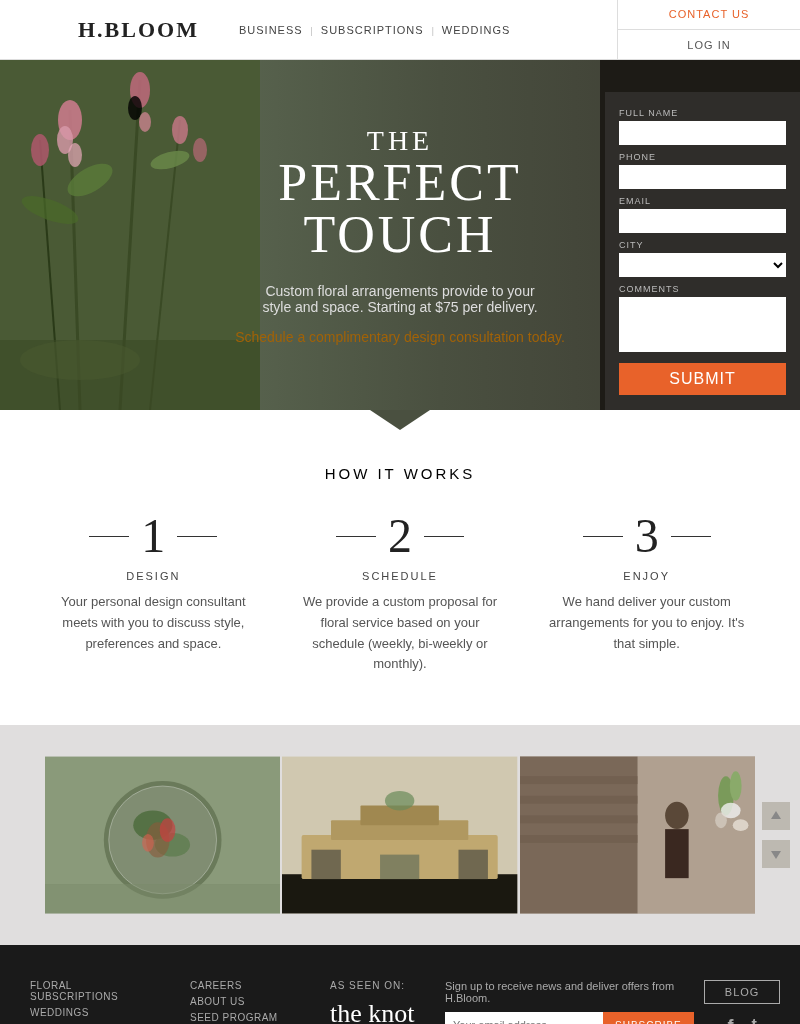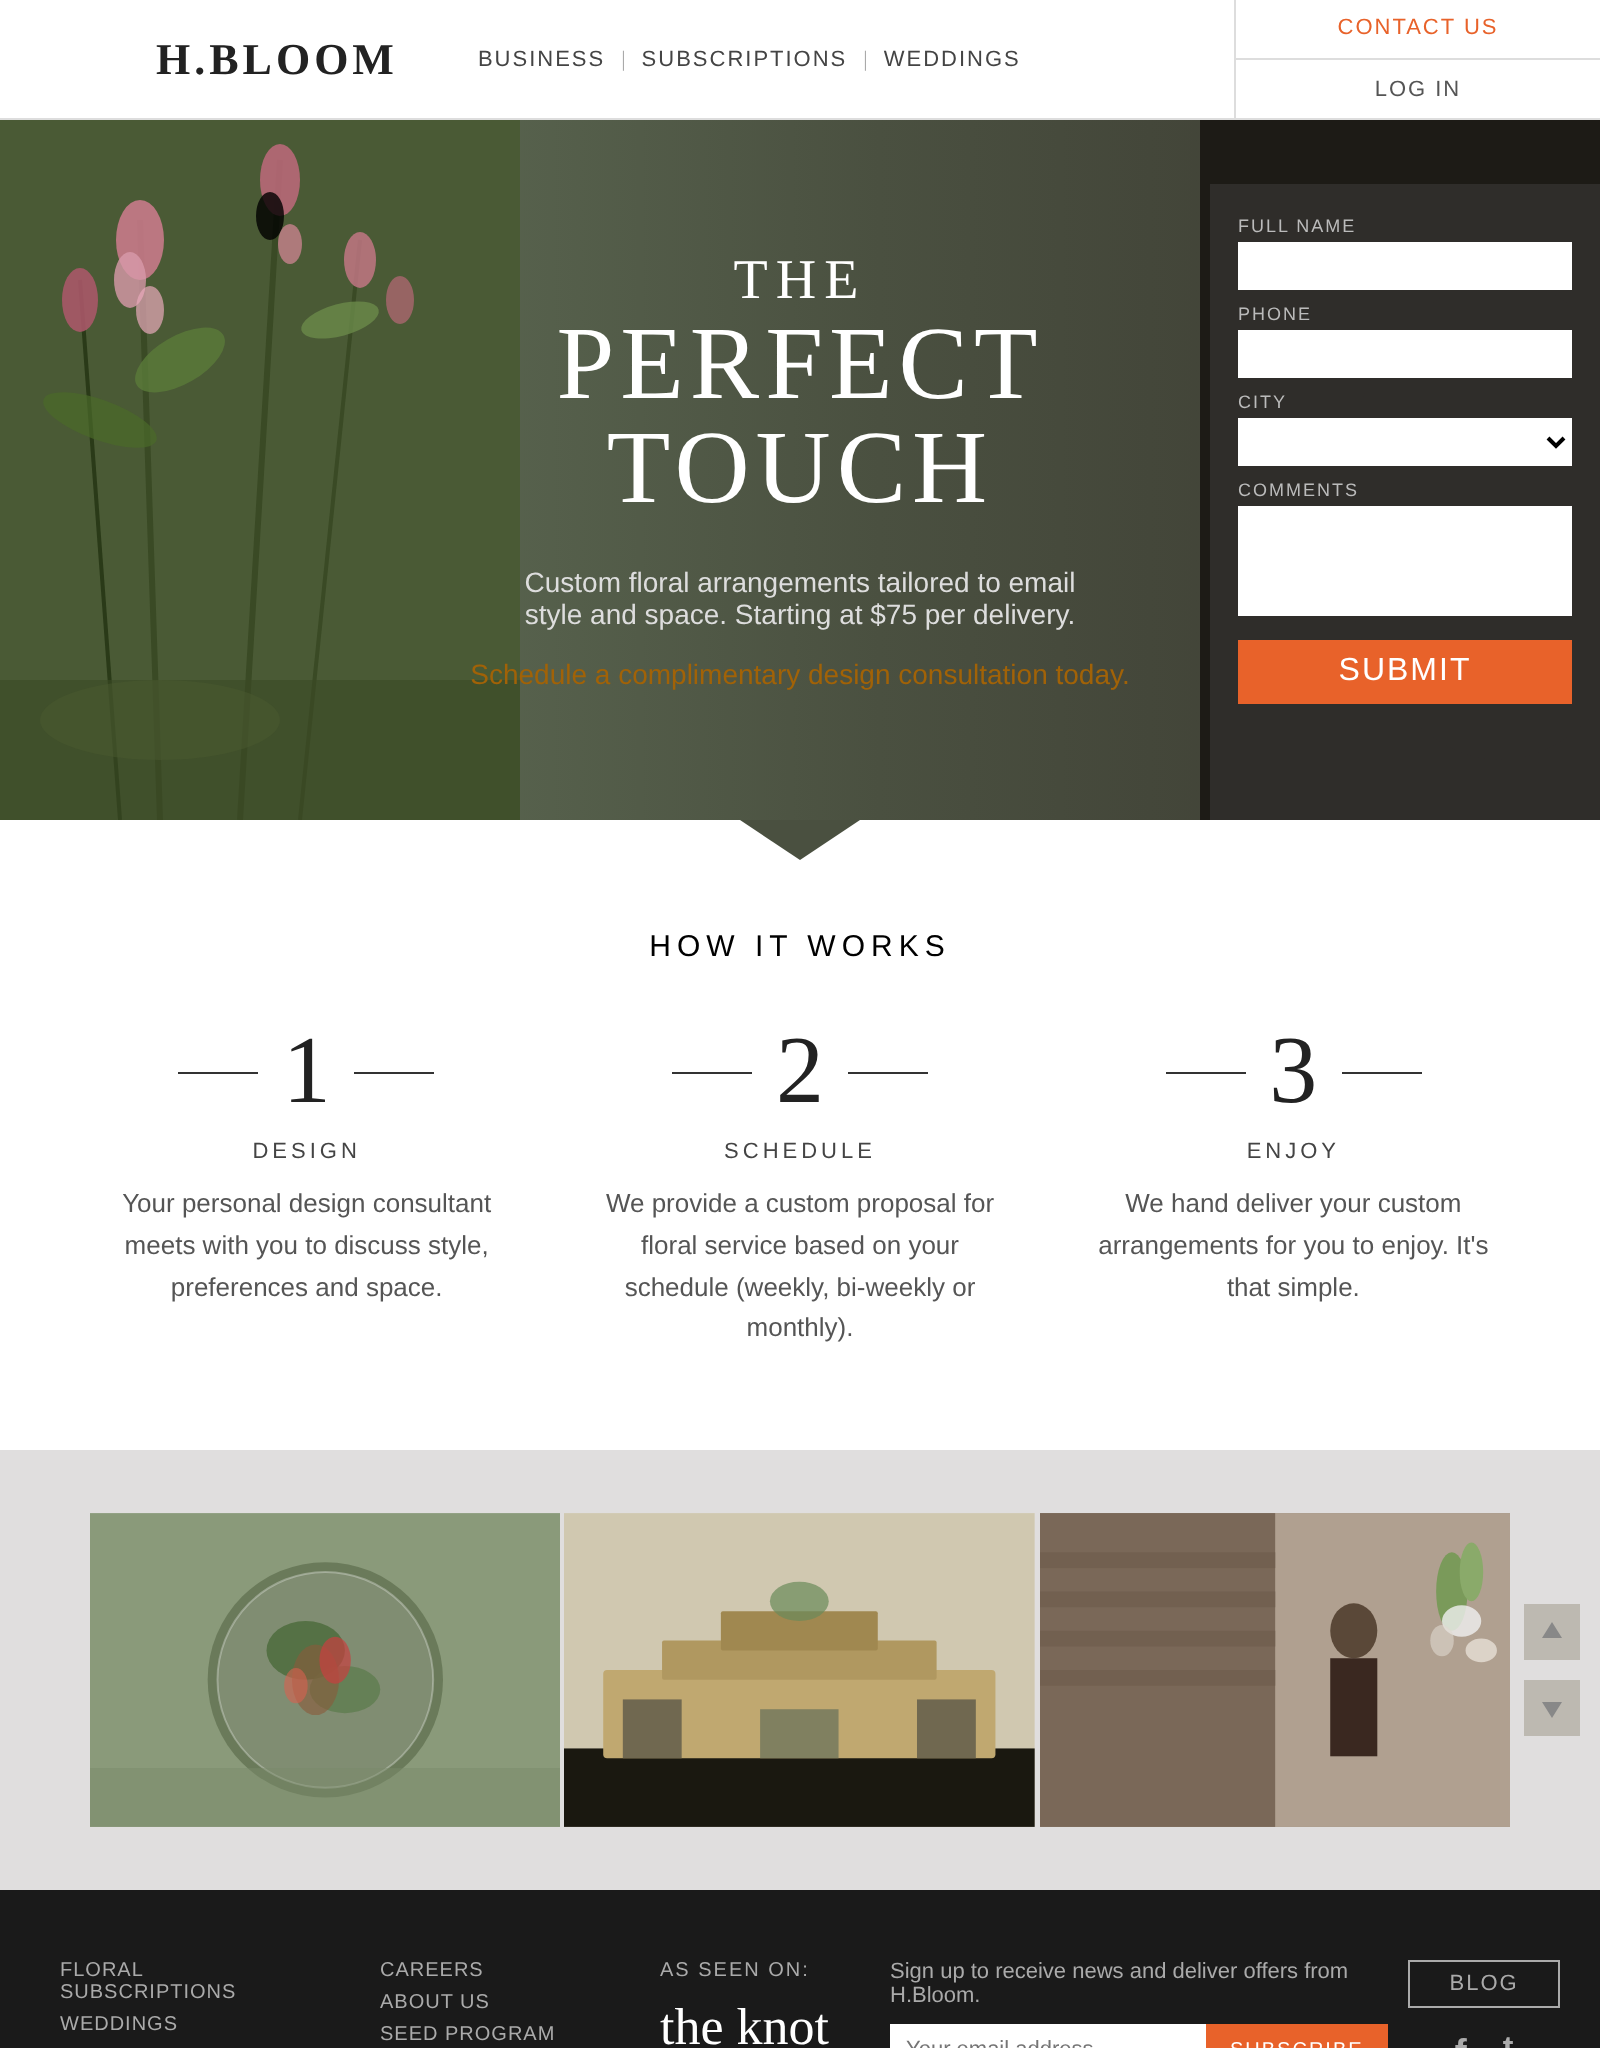--- a/index.html
+++ b/index.html
@@ -64,33 +64,37 @@
       <rect width="200" height="350" fill="#2a2820"></rect>
       <rect x="0" y="0" width="200" height="350" fill="rgba(0,0,0,0.3)"></rect>
 
       <ellipse cx="150" cy="200" rx="80" ry="120" fill="#1a1810" opacity="0.8"></ellipse>
     </svg>
   </div>
 
   <div style="position:absolute; left:200px; right:200px; top:50%; transform:translateY(-50%); text-align:center; color:#fff; z-index:2;">
     <div style="font-size:28px; font-weight:300; letter-spacing:4px; text-transform:uppercase; margin-bottom:0; font-family:Georgia,serif;">THE</div>
     <div style="font-size:52px; font-weight:400; letter-spacing:3px; text-transform:uppercase; margin-bottom:22px; line-height:1; font-family:Georgia,serif;">PERFECT TOUCH</div>
-    <div style="font-size:14px; color:#ddd; margin-bottom:0; font-family:Arial,sans-serif;">Custom floral arrangements tailored to email</div>
+    <div style="font-size:14px; color:#ddd; margin-bottom:0; font-family:Arial,sans-serif;">Custom floral arrangements provide to your</div>
     <div style="font-size:14px; color:#ddd; margin-bottom:14px; font-family:Arial,sans-serif;">style and space. Starting at $75 per delivery.</div>
     <div style="font-size:14px; color:#a16207; font-family:Arial,sans-serif;">Schedule a complimentary design consultation today.</div>
   </div>
 
   <div style="position:absolute; right:0; top:0; width:195px; height:100%; background:rgba(50,48,45,0.88); padding:16px 14px; z-index:5;margin-top:32px;">
     <div style="margin-bottom:7px;">
       <label style="font-size:9px; color:#bbb; letter-spacing:1px; text-transform:uppercase; display:block; margin-bottom:3px; font-family:Arial,sans-serif;">FULL NAME</label>
       <input type="text" style="width: 100%; height: 24px; background: rgb(255, 255, 255); border: none; padding: 2px 5px; font-size: 12px;">
     </div>
     <div style="margin-bottom:7px;">
       <label style="font-size:9px; color:#bbb; letter-spacing:1px; text-transform:uppercase; display:block; margin-bottom:3px; font-family:Arial,sans-serif;">PHONE</label>
       <input type="text" style="width: 100%; height: 24px; background: rgb(255, 255, 255); border: none; padding: 2px 5px; font-size: 12px;">
+    </div>
+    <div style="margin-bottom:7px;">
+      <label style="font-size:9px; color:#bbb; letter-spacing:1px; text-transform:uppercase; display:block; margin-bottom:3px; font-family:Arial,sans-serif;">EMAIL</label>
+      <input type="email" style="width: 100%; height: 24px; background: rgb(255, 255, 255); border: none; padding: 2px 5px; font-size: 12px;">
     </div>
     <div style="margin-bottom:7px;">
       <label style="font-size:9px; color:#bbb; letter-spacing:1px; text-transform:uppercase; display:block; margin-bottom:3px; font-family:Arial,sans-serif;">CITY</label>
       <select style="width:100%; height:24px; background:#fff; border:none; padding:2px 5px; font-size:12px;">
         <option value=""></option>
       </select>
     </div>
     <div style="margin-bottom:7px;">
       <label style="font-size:9px; color:#bbb; letter-spacing:1px; text-transform:uppercase; display:block; margin-bottom:3px; font-family:Arial,sans-serif;">COMMENTS</label>
       <textarea style="width: 100%; height: 55px; background: rgb(255, 255, 255); border: none; padding: 4px 5px; font-size: 12px; resize: none;"></textarea>

